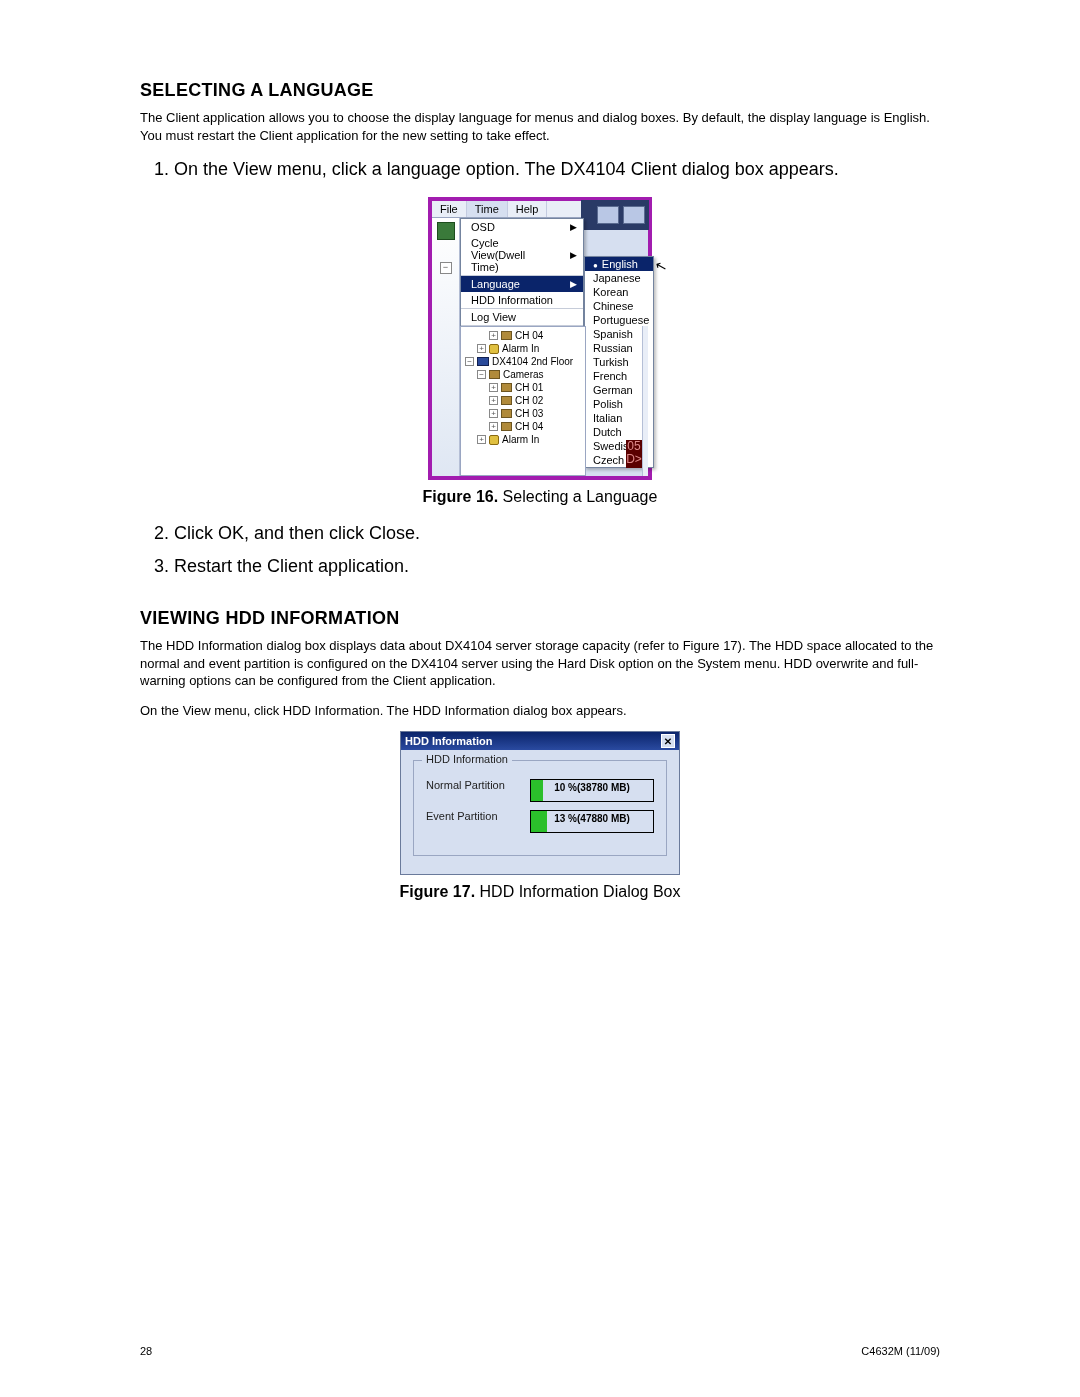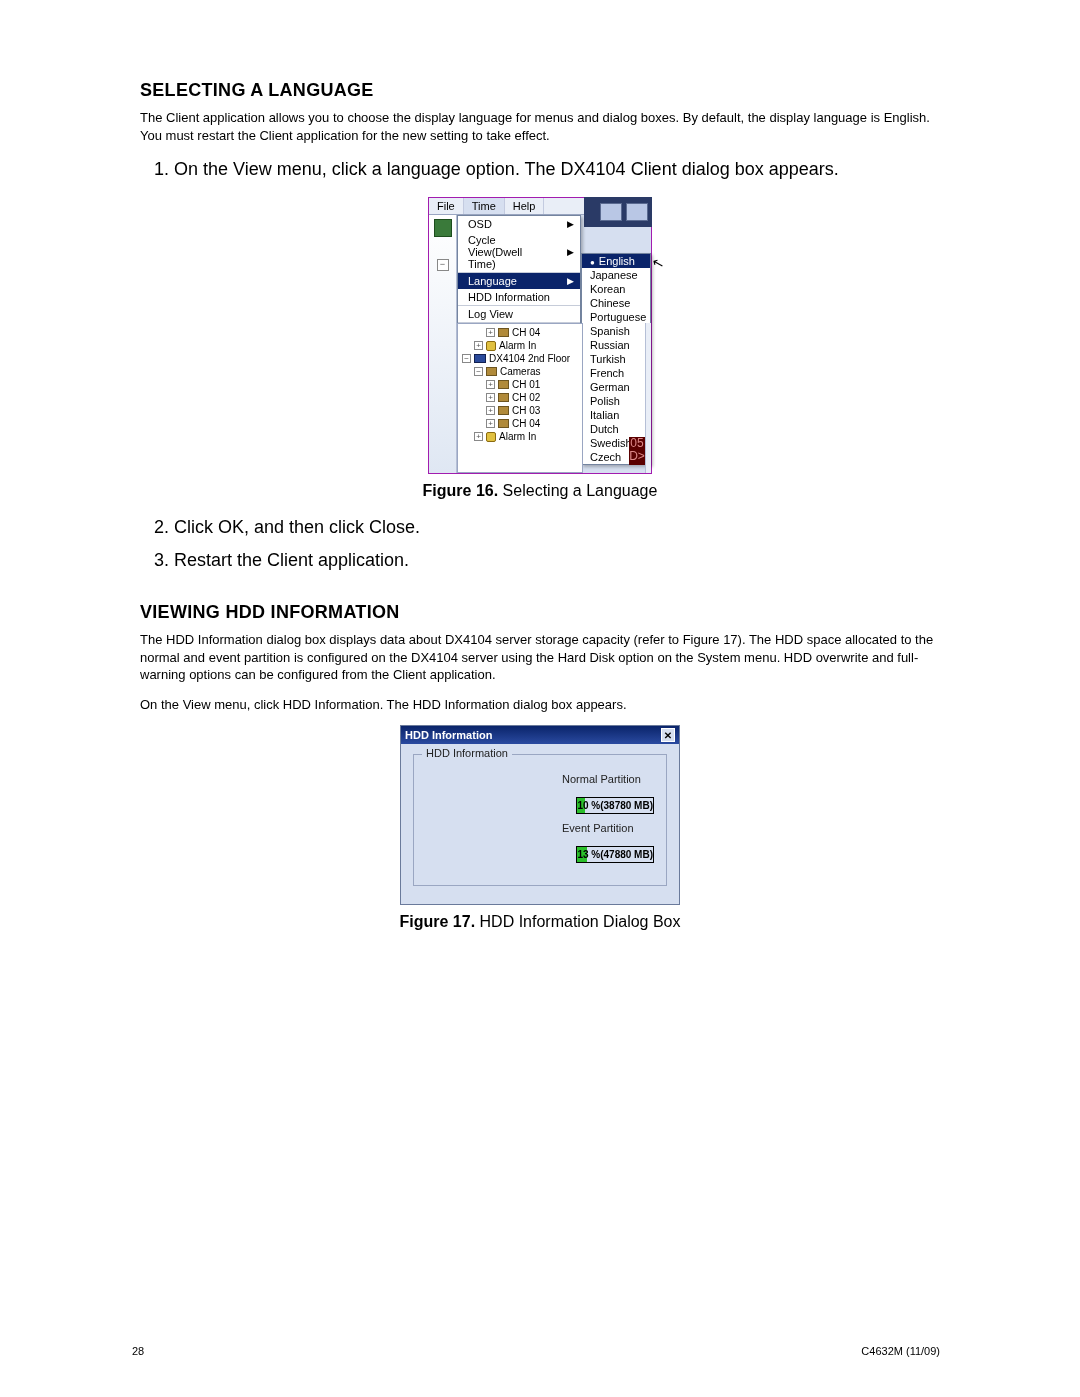--- a/index.html
+++ b/index.html
@@ -38,28 +38,28 @@
     font-size: 16px;
     margin-top: 8px;
     margin-bottom: 14px;
   }
   .figure-caption b { font-weight: bold; }
   .footer-left, .footer-right {
     position: absolute;
     bottom: 40px;
     font-size: 11px;
   }
-  .footer-left { left: 132px; }
+  .footer-left { left: 140px; }
   .footer-right { right: 140px; }
 
   
   .fig16 {
     width: 224px;
     margin: 12px auto 0 auto;
-    border: 1px solid #a21caf;
+    border: 4px solid #a21caf;
     background: #d6dff0;
     font-family: Tahoma, Arial, sans-serif;
     font-size: 11px;
     position: relative;
   }
   .menubar {
     display: flex;
     border-bottom: 1px solid #9aa6c2;
     background: #e9eef7;
   }
@@ -180,21 +180,21 @@
     position: relative;
   }
   .fieldset-legend {
     position: absolute;
     top: -8px; left: 8px;
     background: #d6dff0;
     padding: 0 4px;
     font-size: 11px;
     color: #222;
   }
-  .hrow { display:flex; align-items:flex-end; gap:12px; margin-bottom:8px;flex-direction:column; }
+  .hrow { display:flex; align-items:flex-start; gap:12px; margin-bottom:8px; }
   .hlabel { width: 92px; font-size: 11px; color:#222; }
   .bar {
     flex:1; height:23px; border:1px solid #000; background:#d6dff0; position:relative;
     font-size:10px; font-weight:bold; text-align:center; line-height:15px;
   }
   .bar .fill { position:absolute; left:0; top:0; bottom:0; background:#2bbf2b; }
   .bar .txt { position:relative; }
 </style>
 </head>
 <body>

